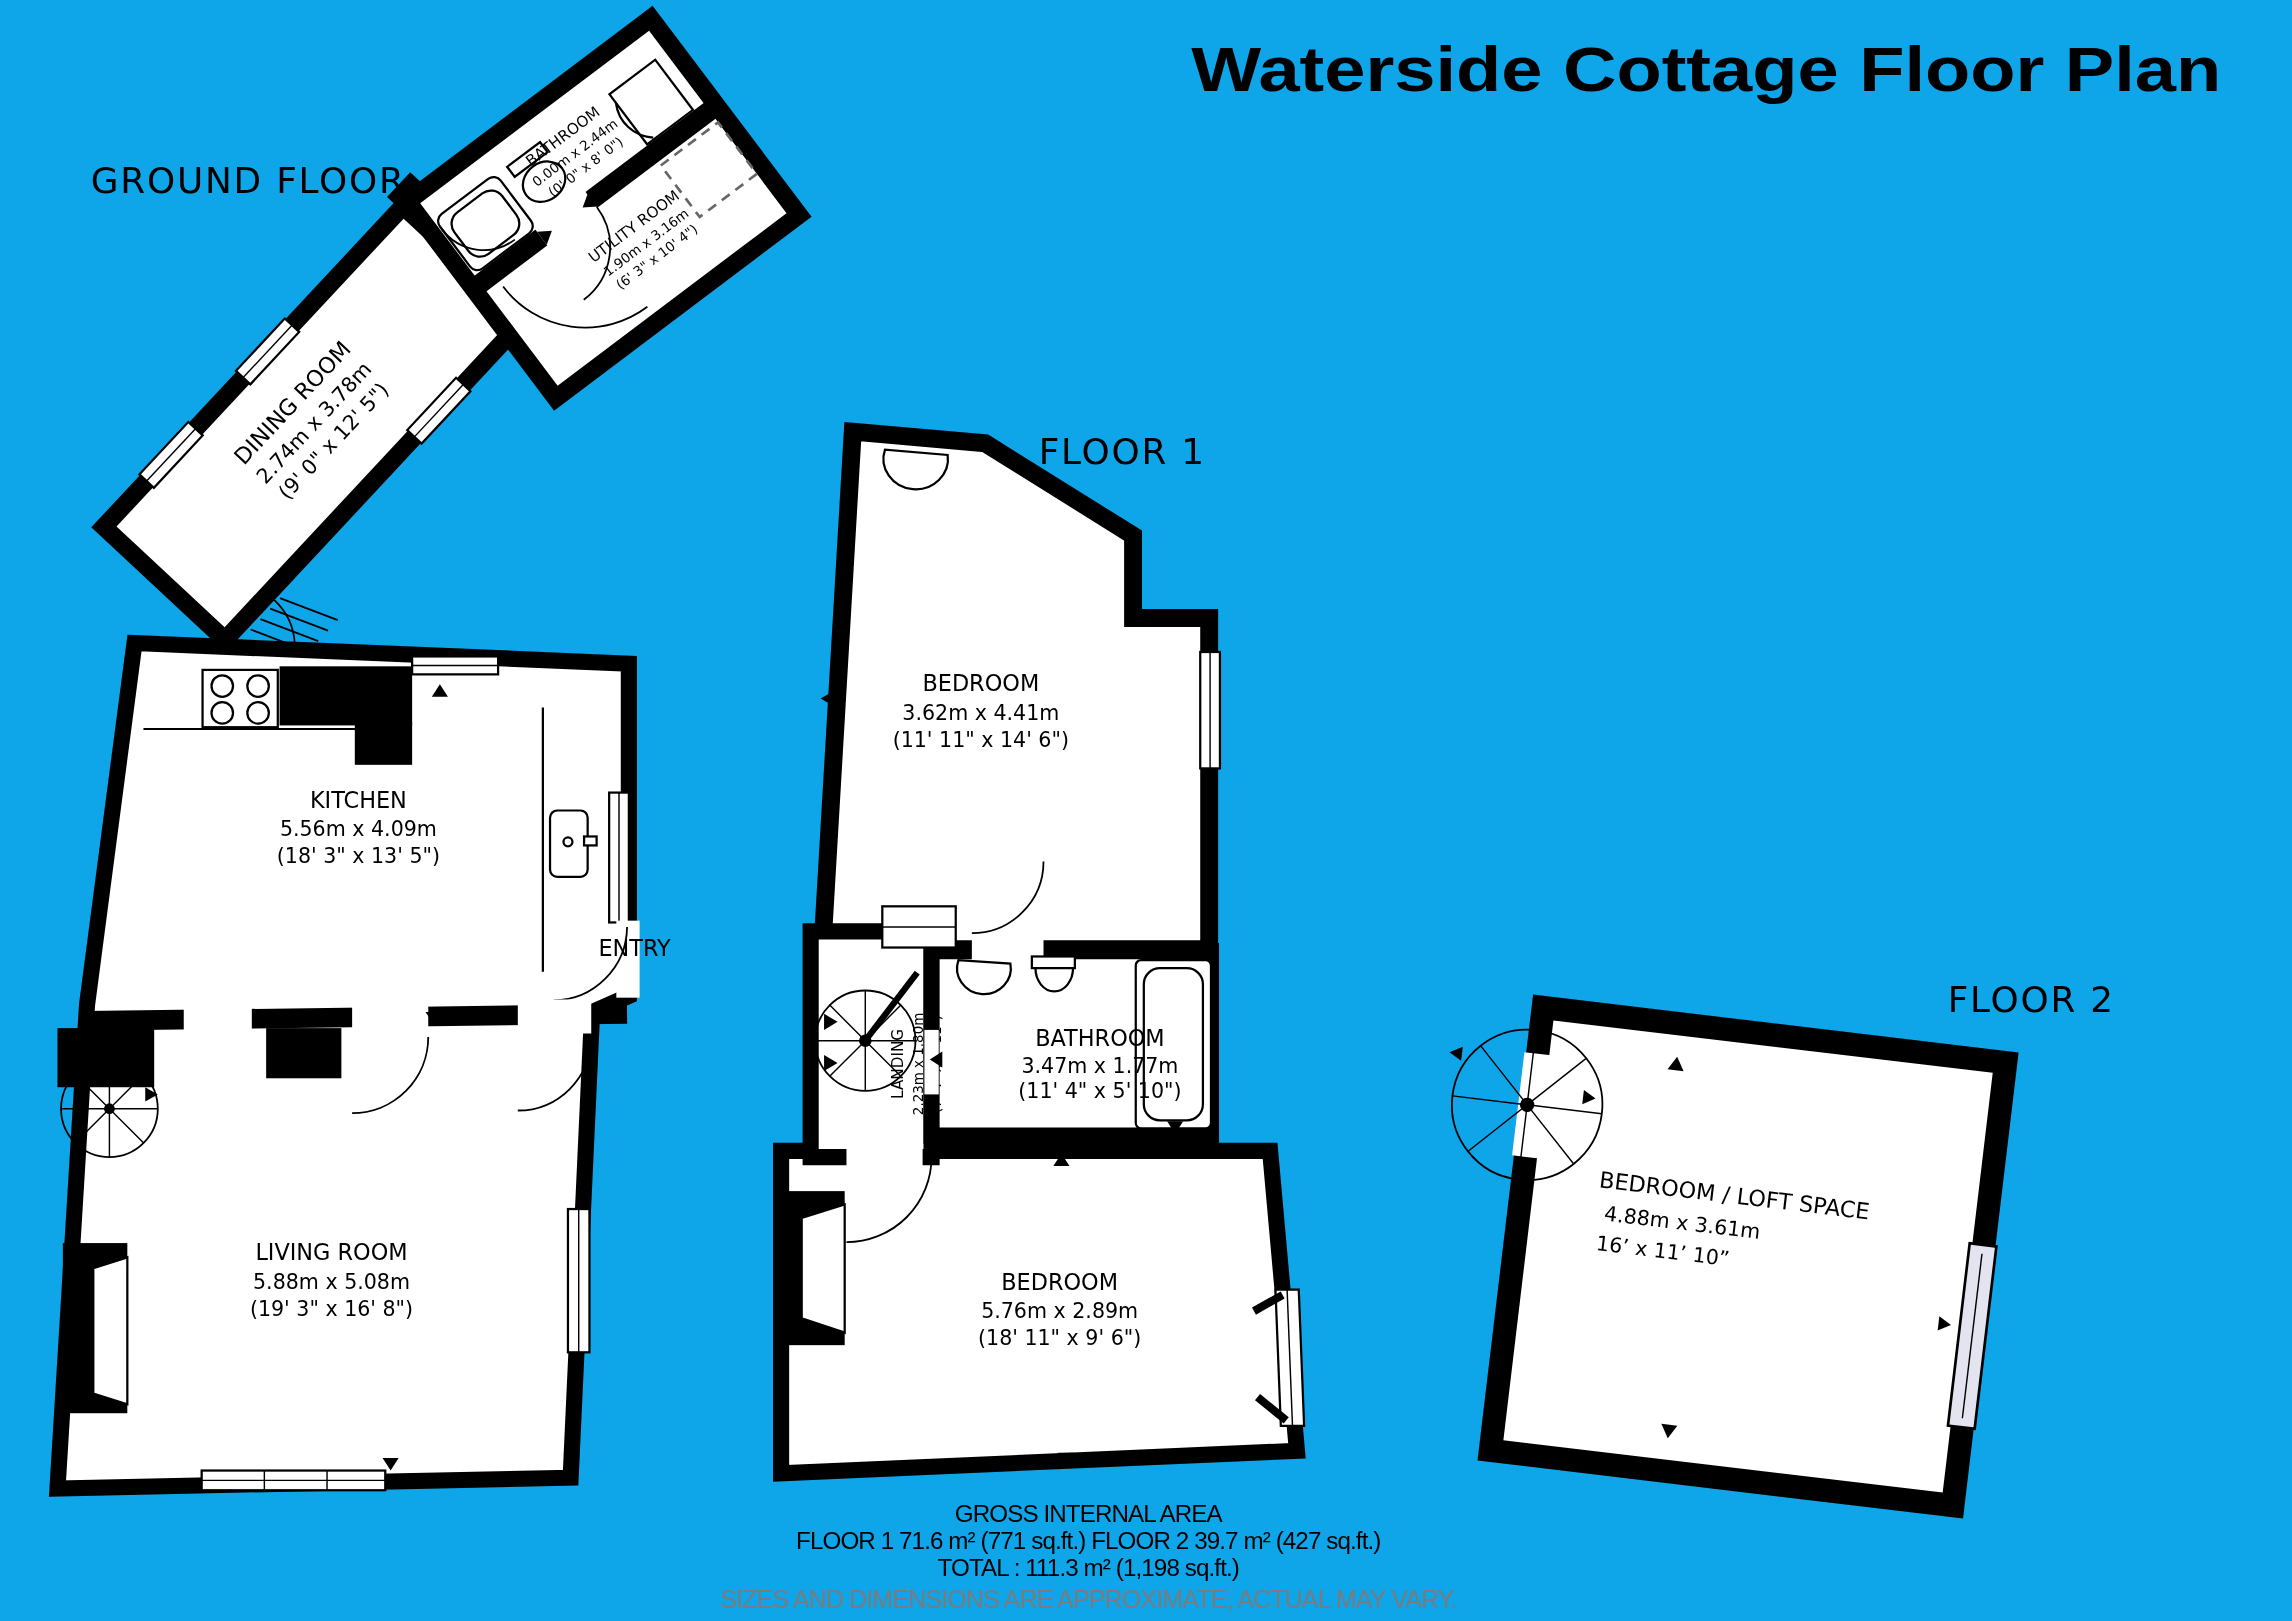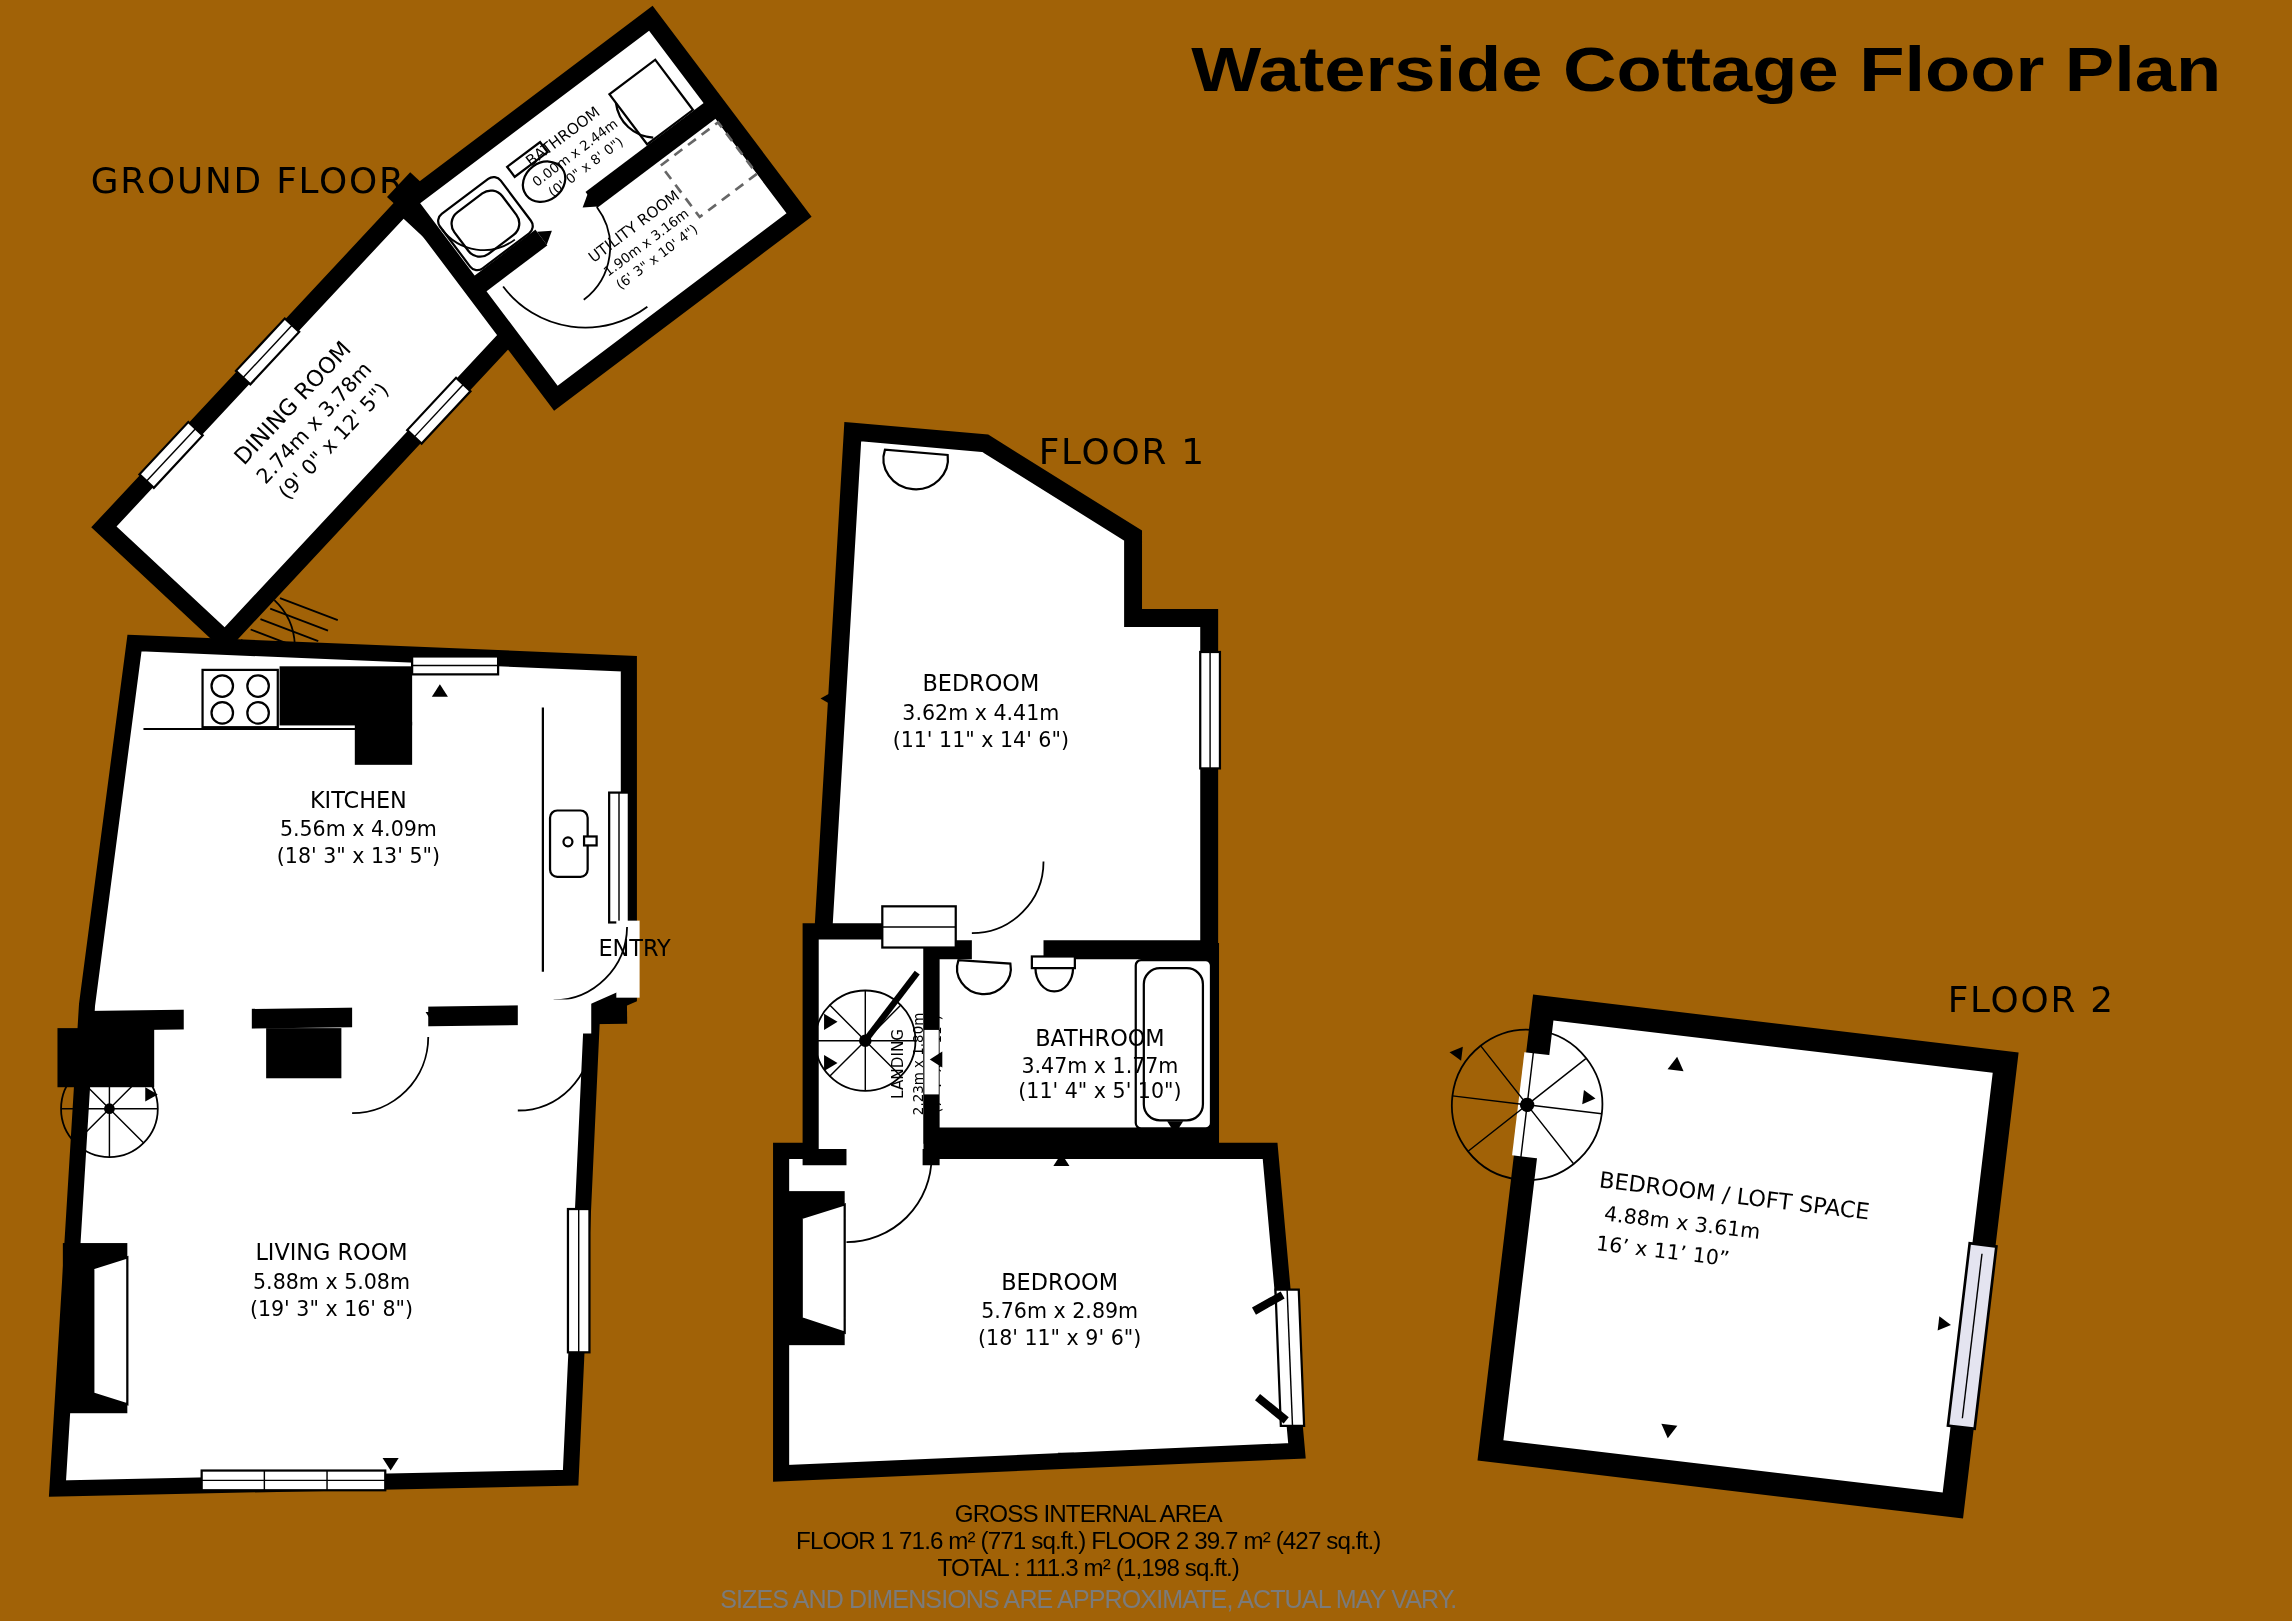--- a/index.html
+++ b/index.html
@@ -1,16 +1,16 @@
 <!DOCTYPE html>
 <html style="font-size:14.3px"><head>
 <meta charset="utf-8">
 <style>
   html,body{margin:0;padding:0;background:#ffffff;}
-  #page{position:relative;width:2293px;height:1621px;background:#a16207;overflow:hidden;}
+  #page{position:relative;width:2293px;height:1621px;background:#0ea5e9;overflow:hidden;}
   svg{display:block;}
   .wall{fill:#ffffff;stroke:#000000;stroke-width:18;stroke-linejoin:miter;}
   .wall20{fill:#ffffff;stroke:#000000;stroke-width:20;stroke-linejoin:miter;}
   .wall26{fill:#ffffff;stroke:#000000;stroke-width:26;stroke-linejoin:miter;}
   .iwall{fill:none;stroke:#000000;stroke-width:22;}
   .blk{fill:#000000;stroke:none;}
   .thin{fill:#ffffff;stroke:#000000;stroke-width:2.5;}
   .thinl{fill:none;stroke:#000000;stroke-width:2.5;}
   .hair{fill:none;stroke:#000000;stroke-width:1.6;}
   .arc{fill:none;stroke:#000000;stroke-width:2;}

